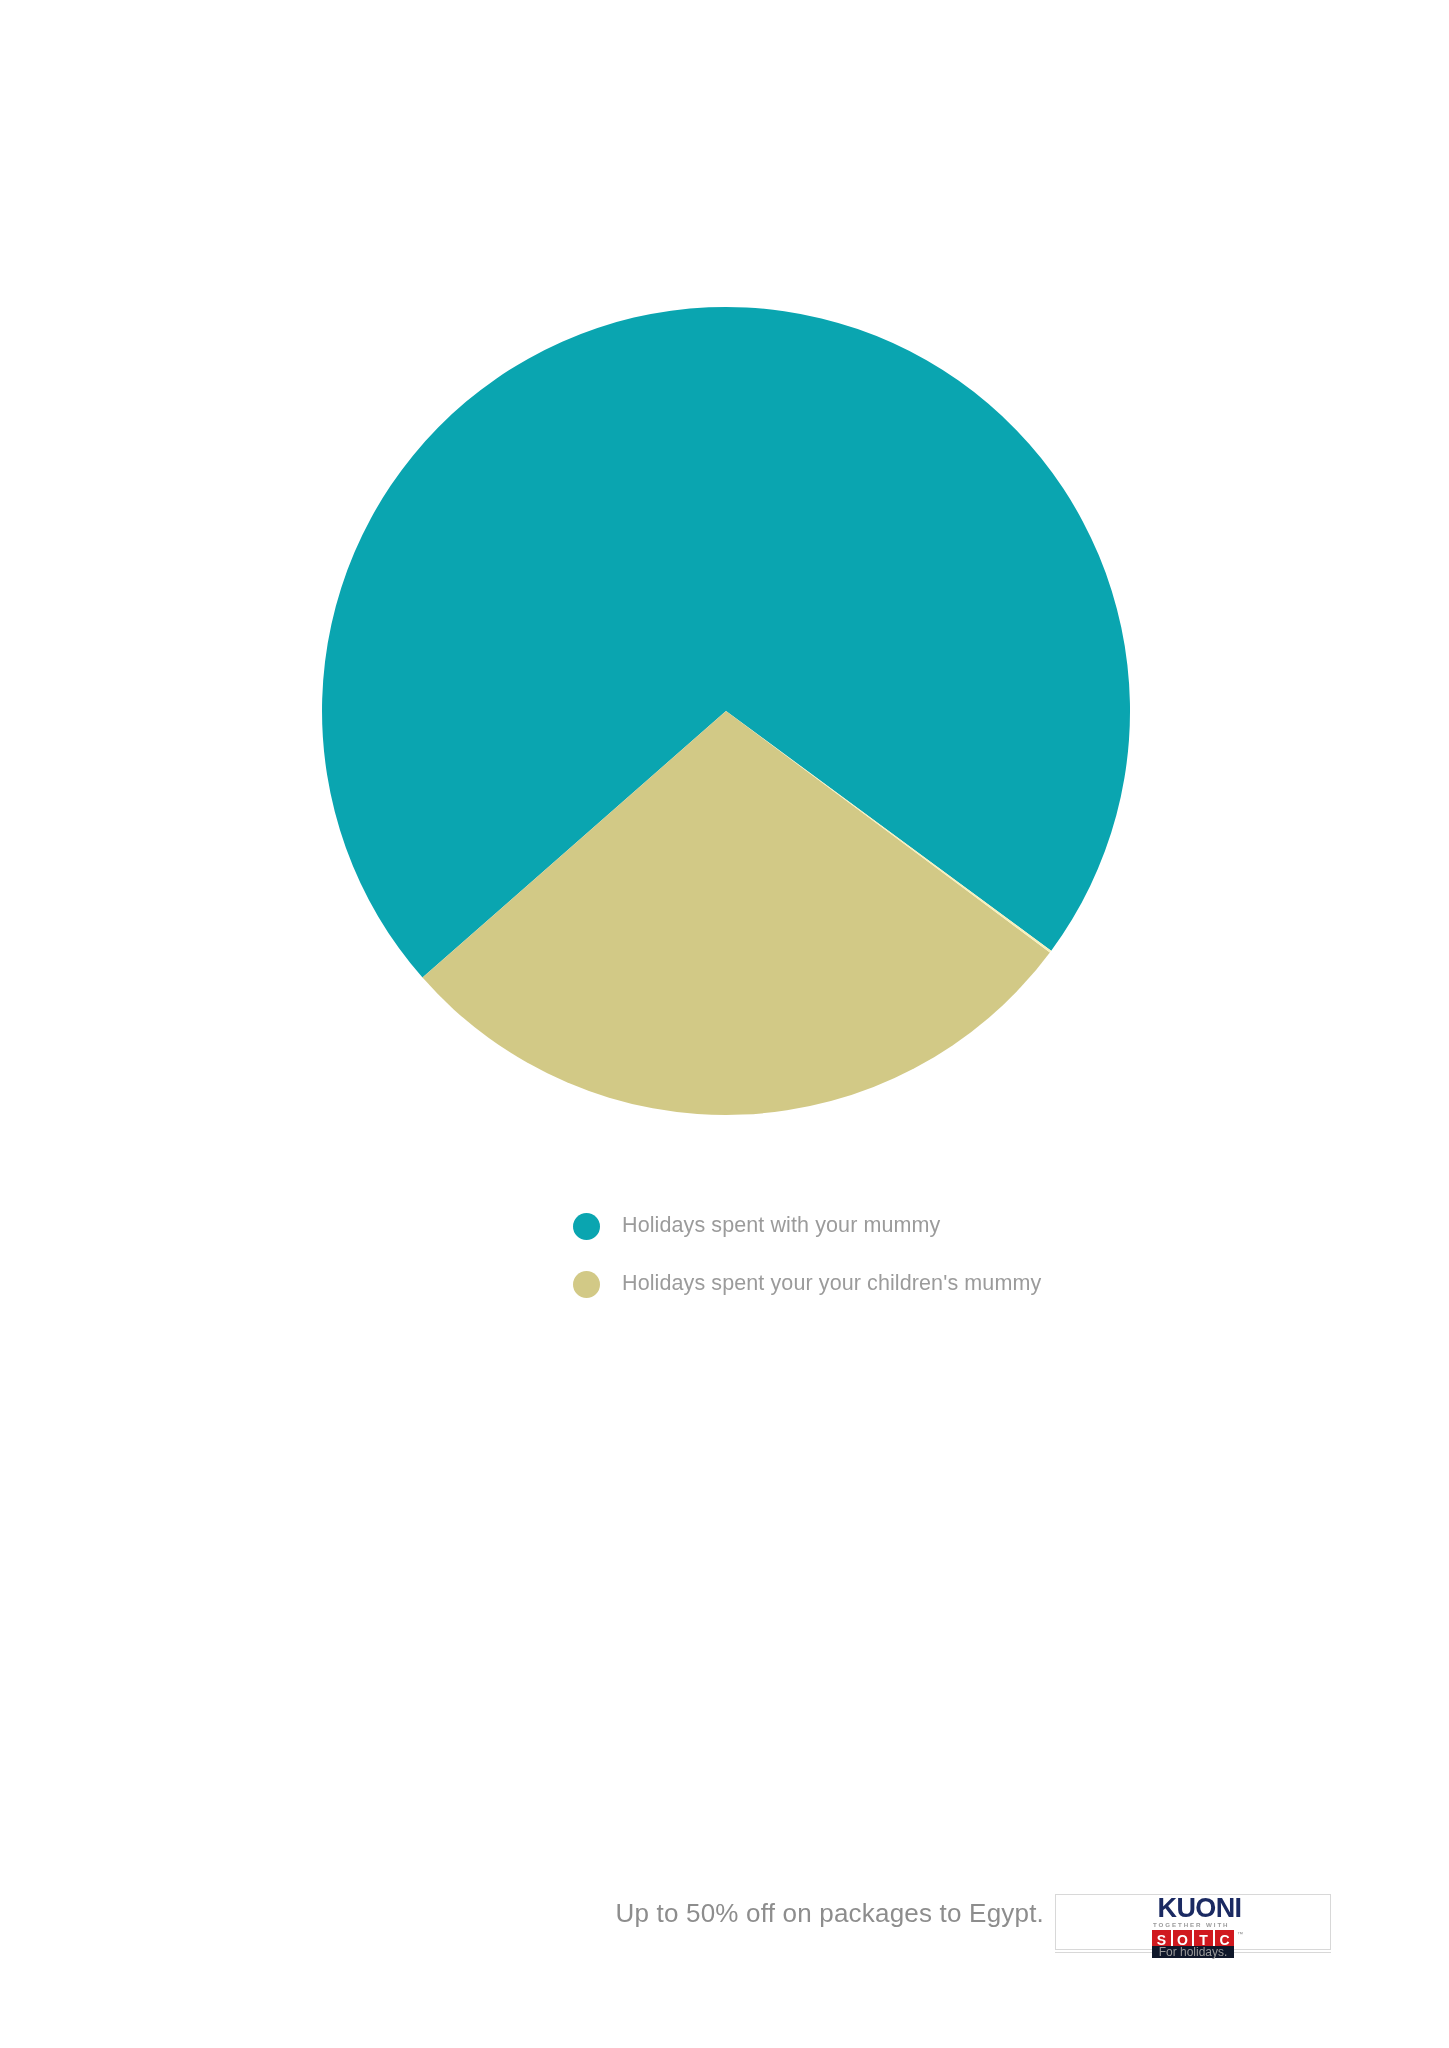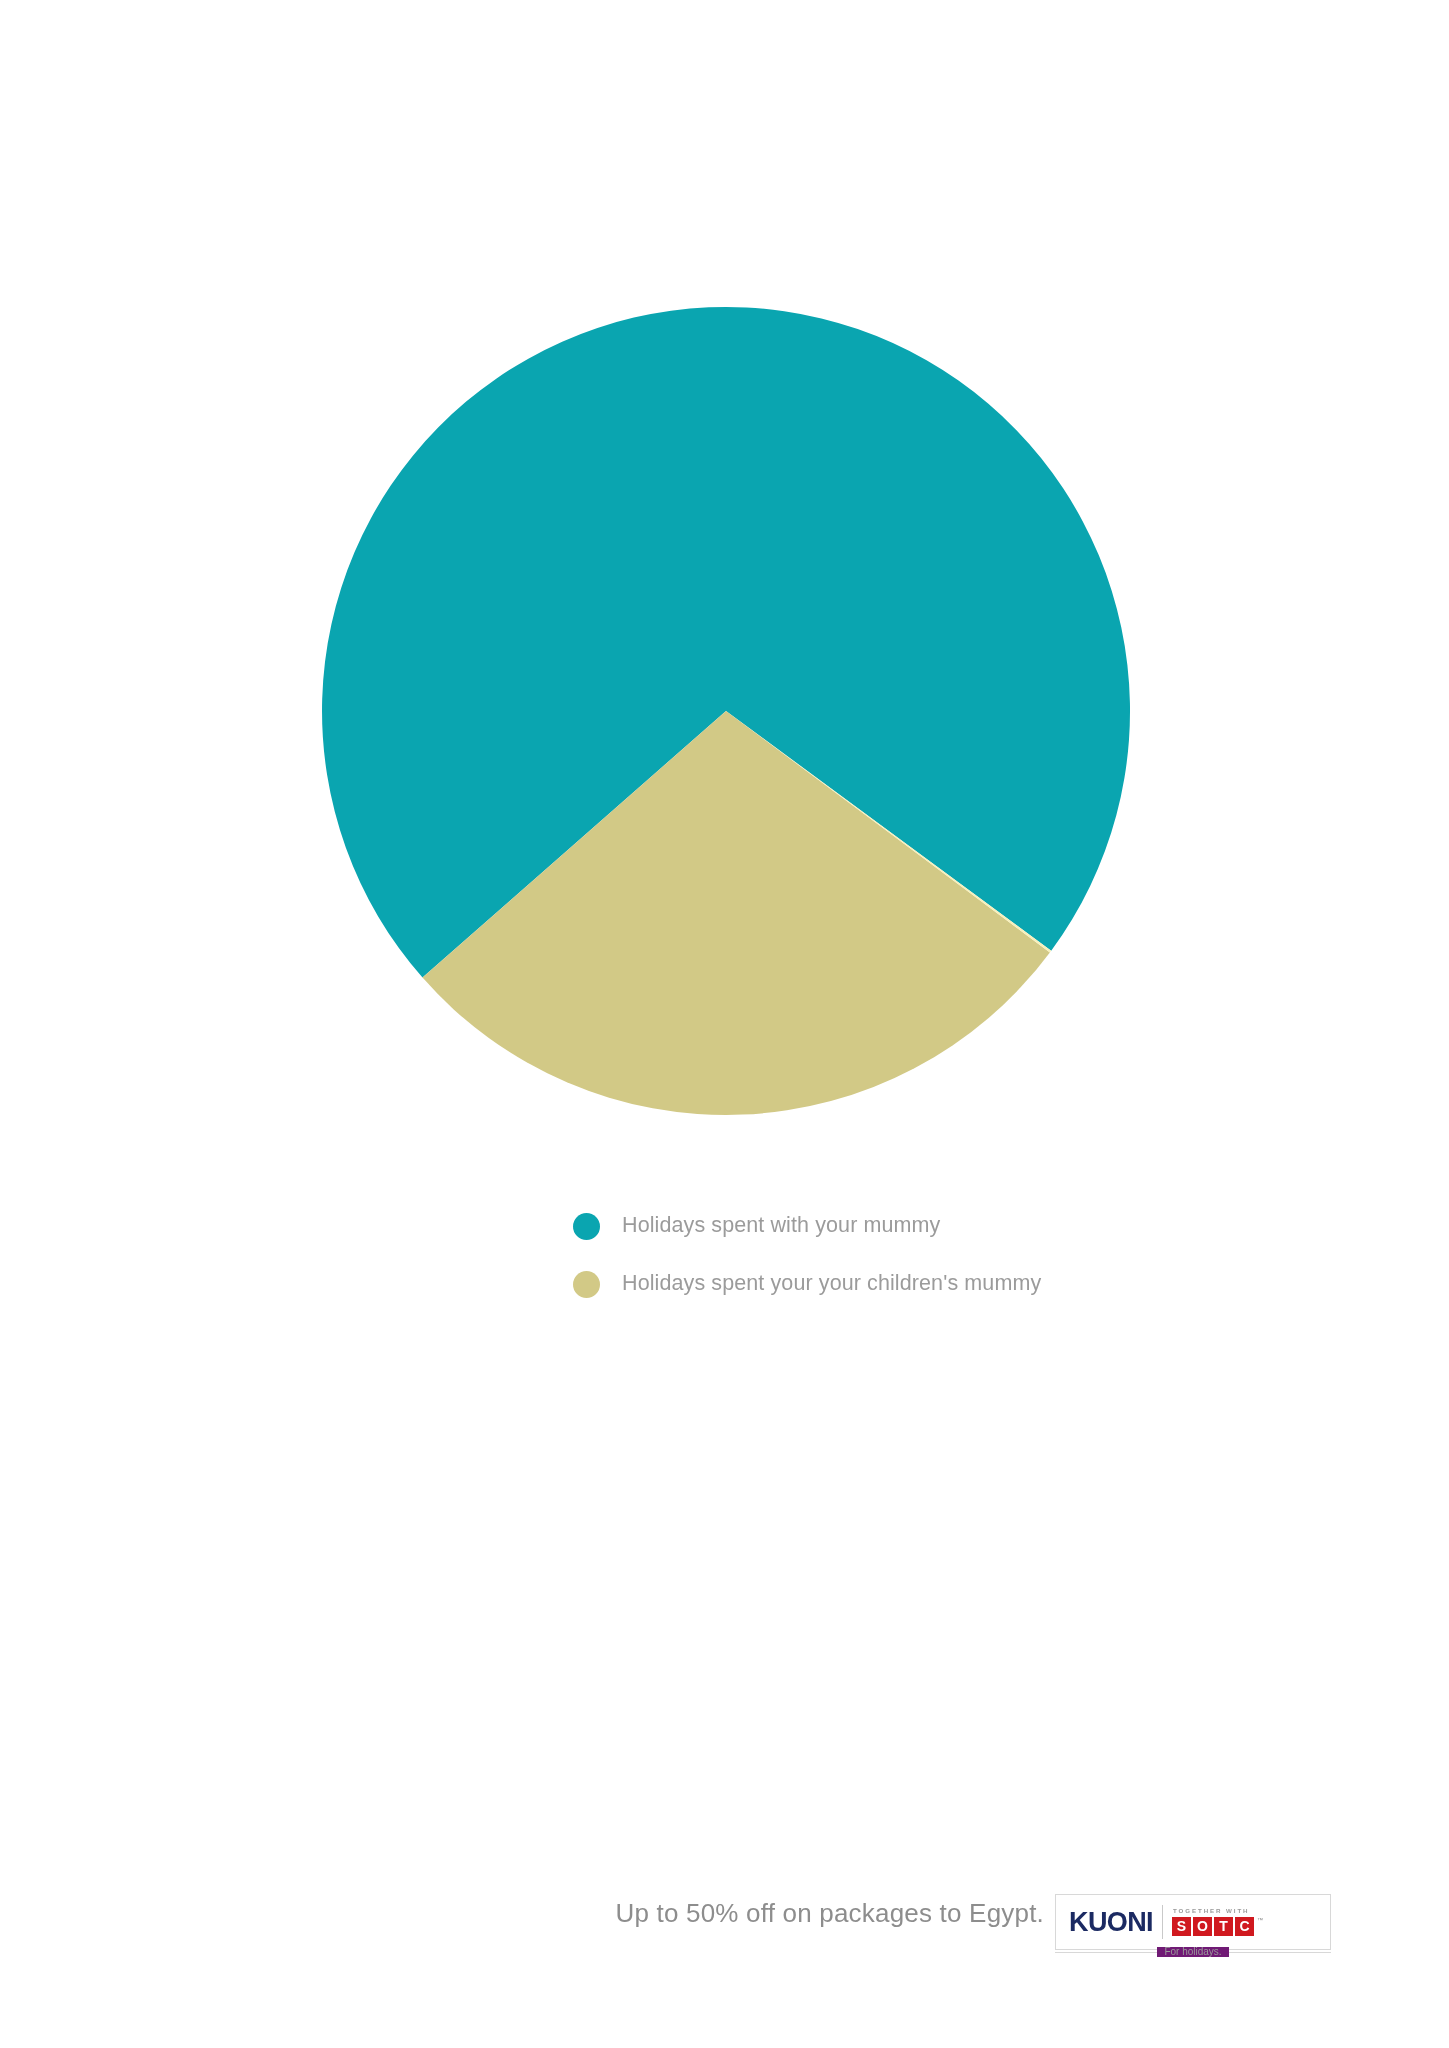--- a/index.html
+++ b/index.html
@@ -84,20 +84,21 @@
   }
   #logo-box {
     position:absolute;
     left:0; top:0;
     width:276px;
     height:56px;
     border:1px solid #d8d8d8;
     background:#ffffff;
     display:flex;
     align-items:center;
+    flex-direction:column;
   }
   #kuoni-word {
     margin-left:13px;
     font-size:27px;
     font-weight:bold;
     color:#1b2a62;
     letter-spacing:-0.6px;
     font-family:"Liberation Sans", sans-serif;
     line-height:1;
   }
@@ -157,24 +158,24 @@
     display:flex;
     align-items:center;
     justify-content:center;
   }
   .strip-rule {
     flex:1 1 auto;
     height:1px;
     background:#d8d8d8;
   }
   #for-holidays {
-    font-size:10px;
+    font-size:12px;
     color:#9a9a9a;
     padding:0 7px;
-    background:#701a75;
+    background:#0f172a;
     line-height:1;
     white-space:nowrap;
   }
 </style>
 </head>
 <body>
 
 <div id="page">
 
   <div id="chart-area">

